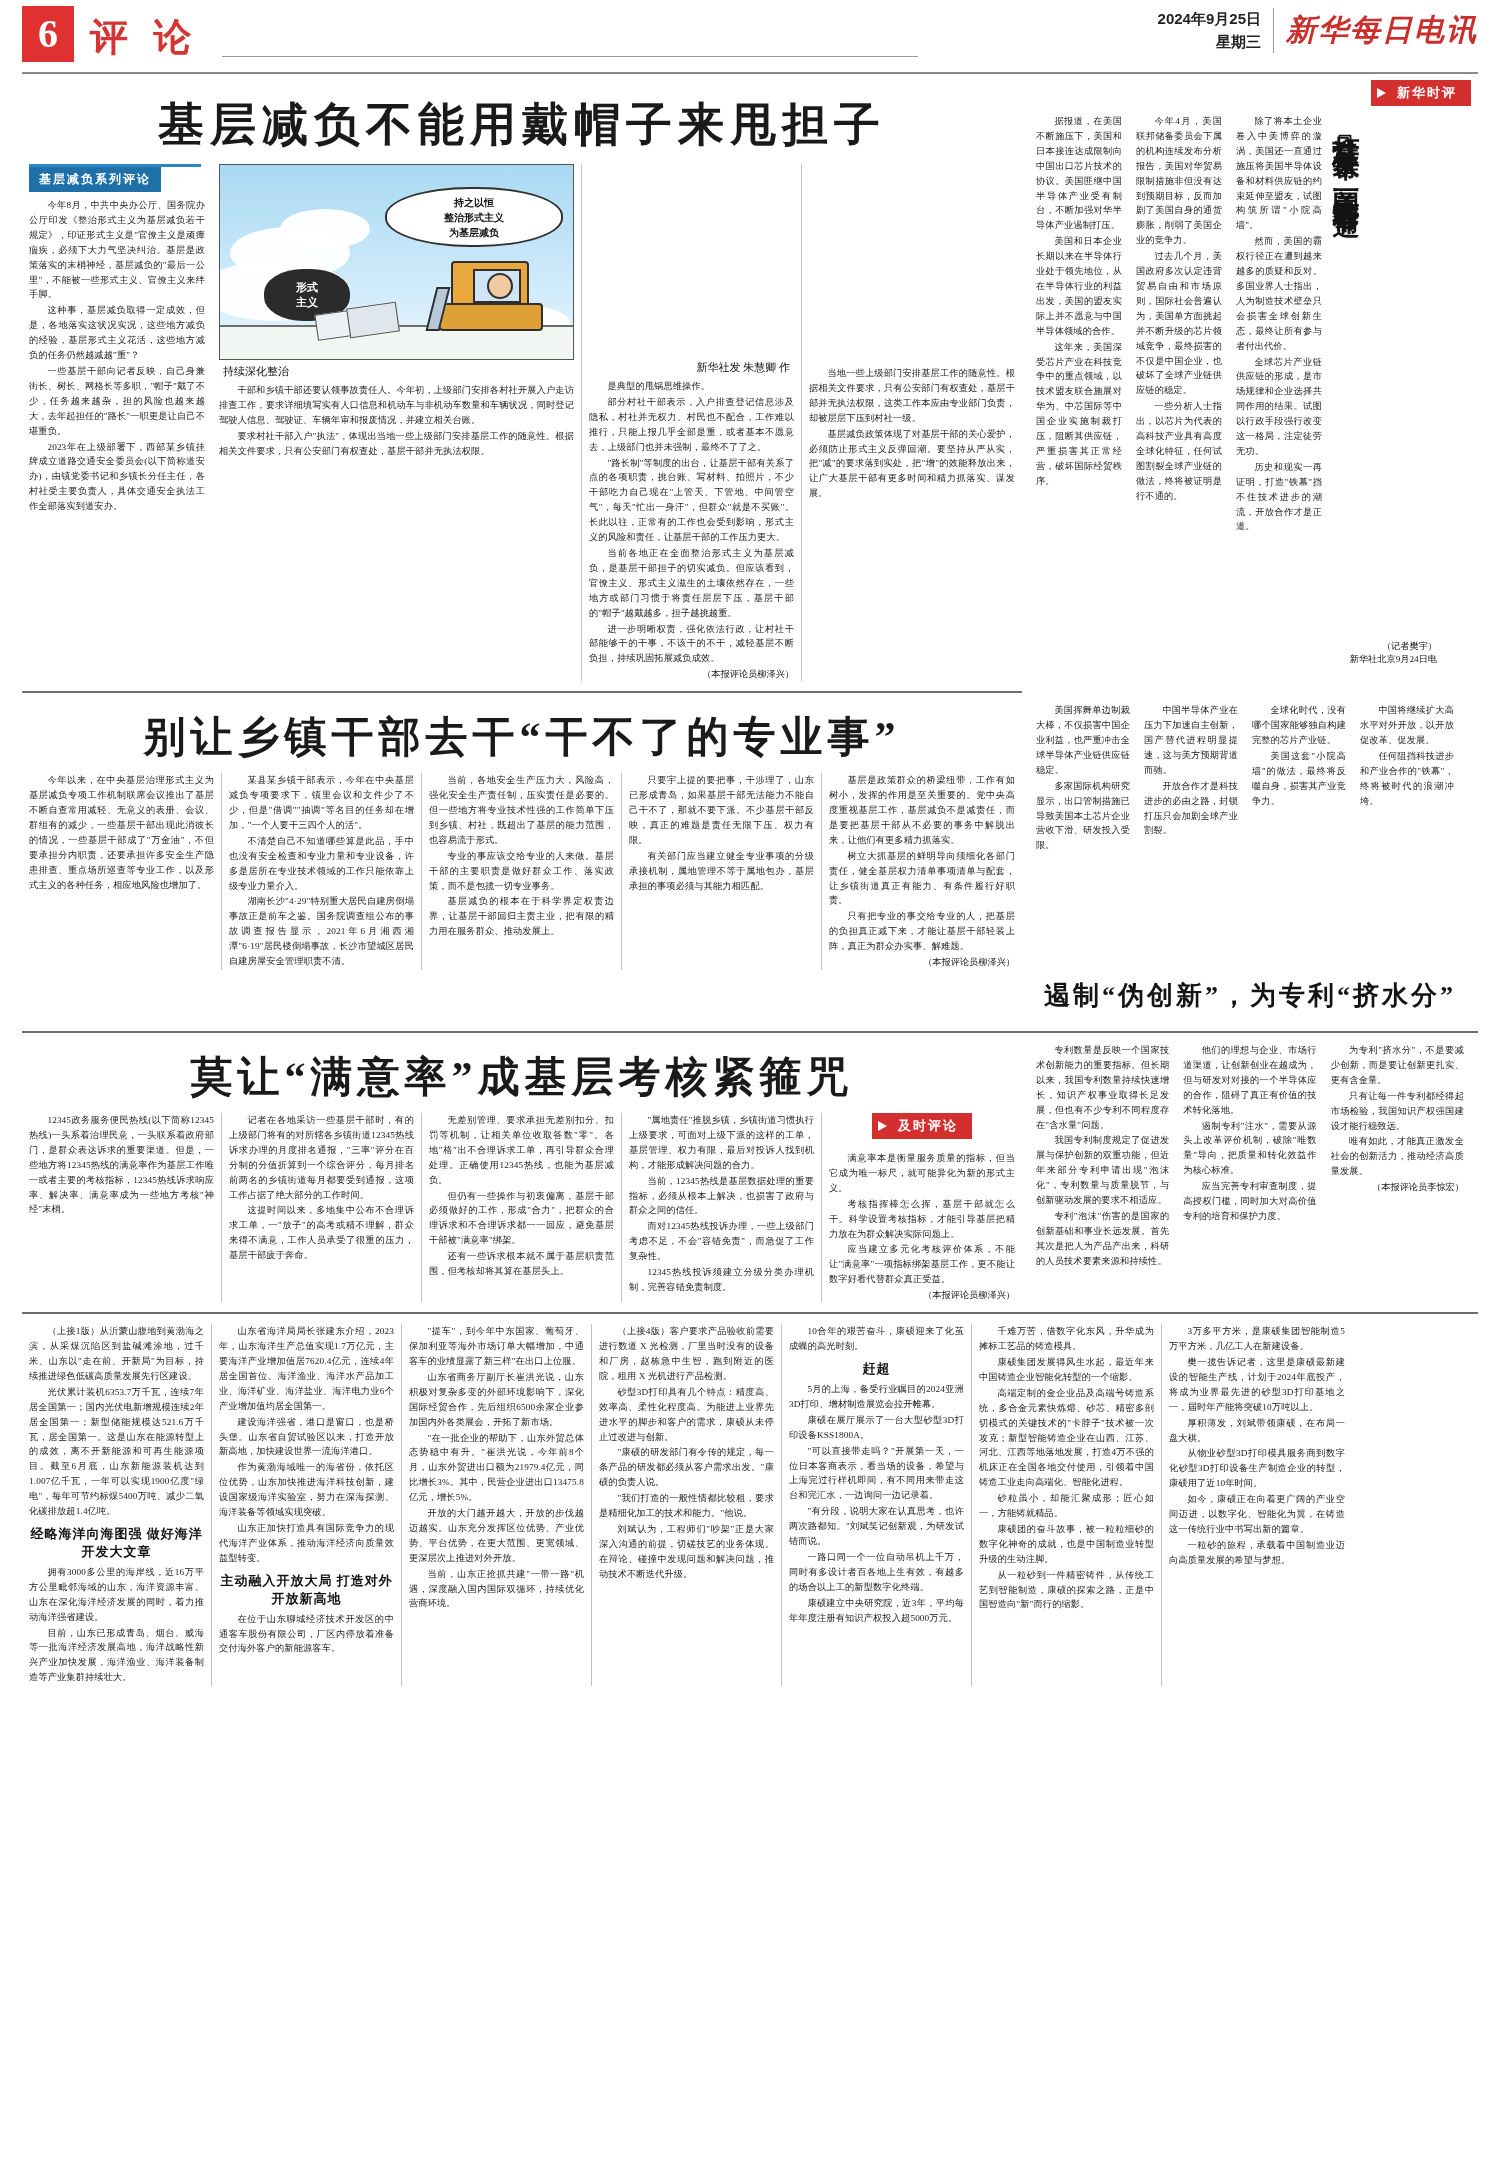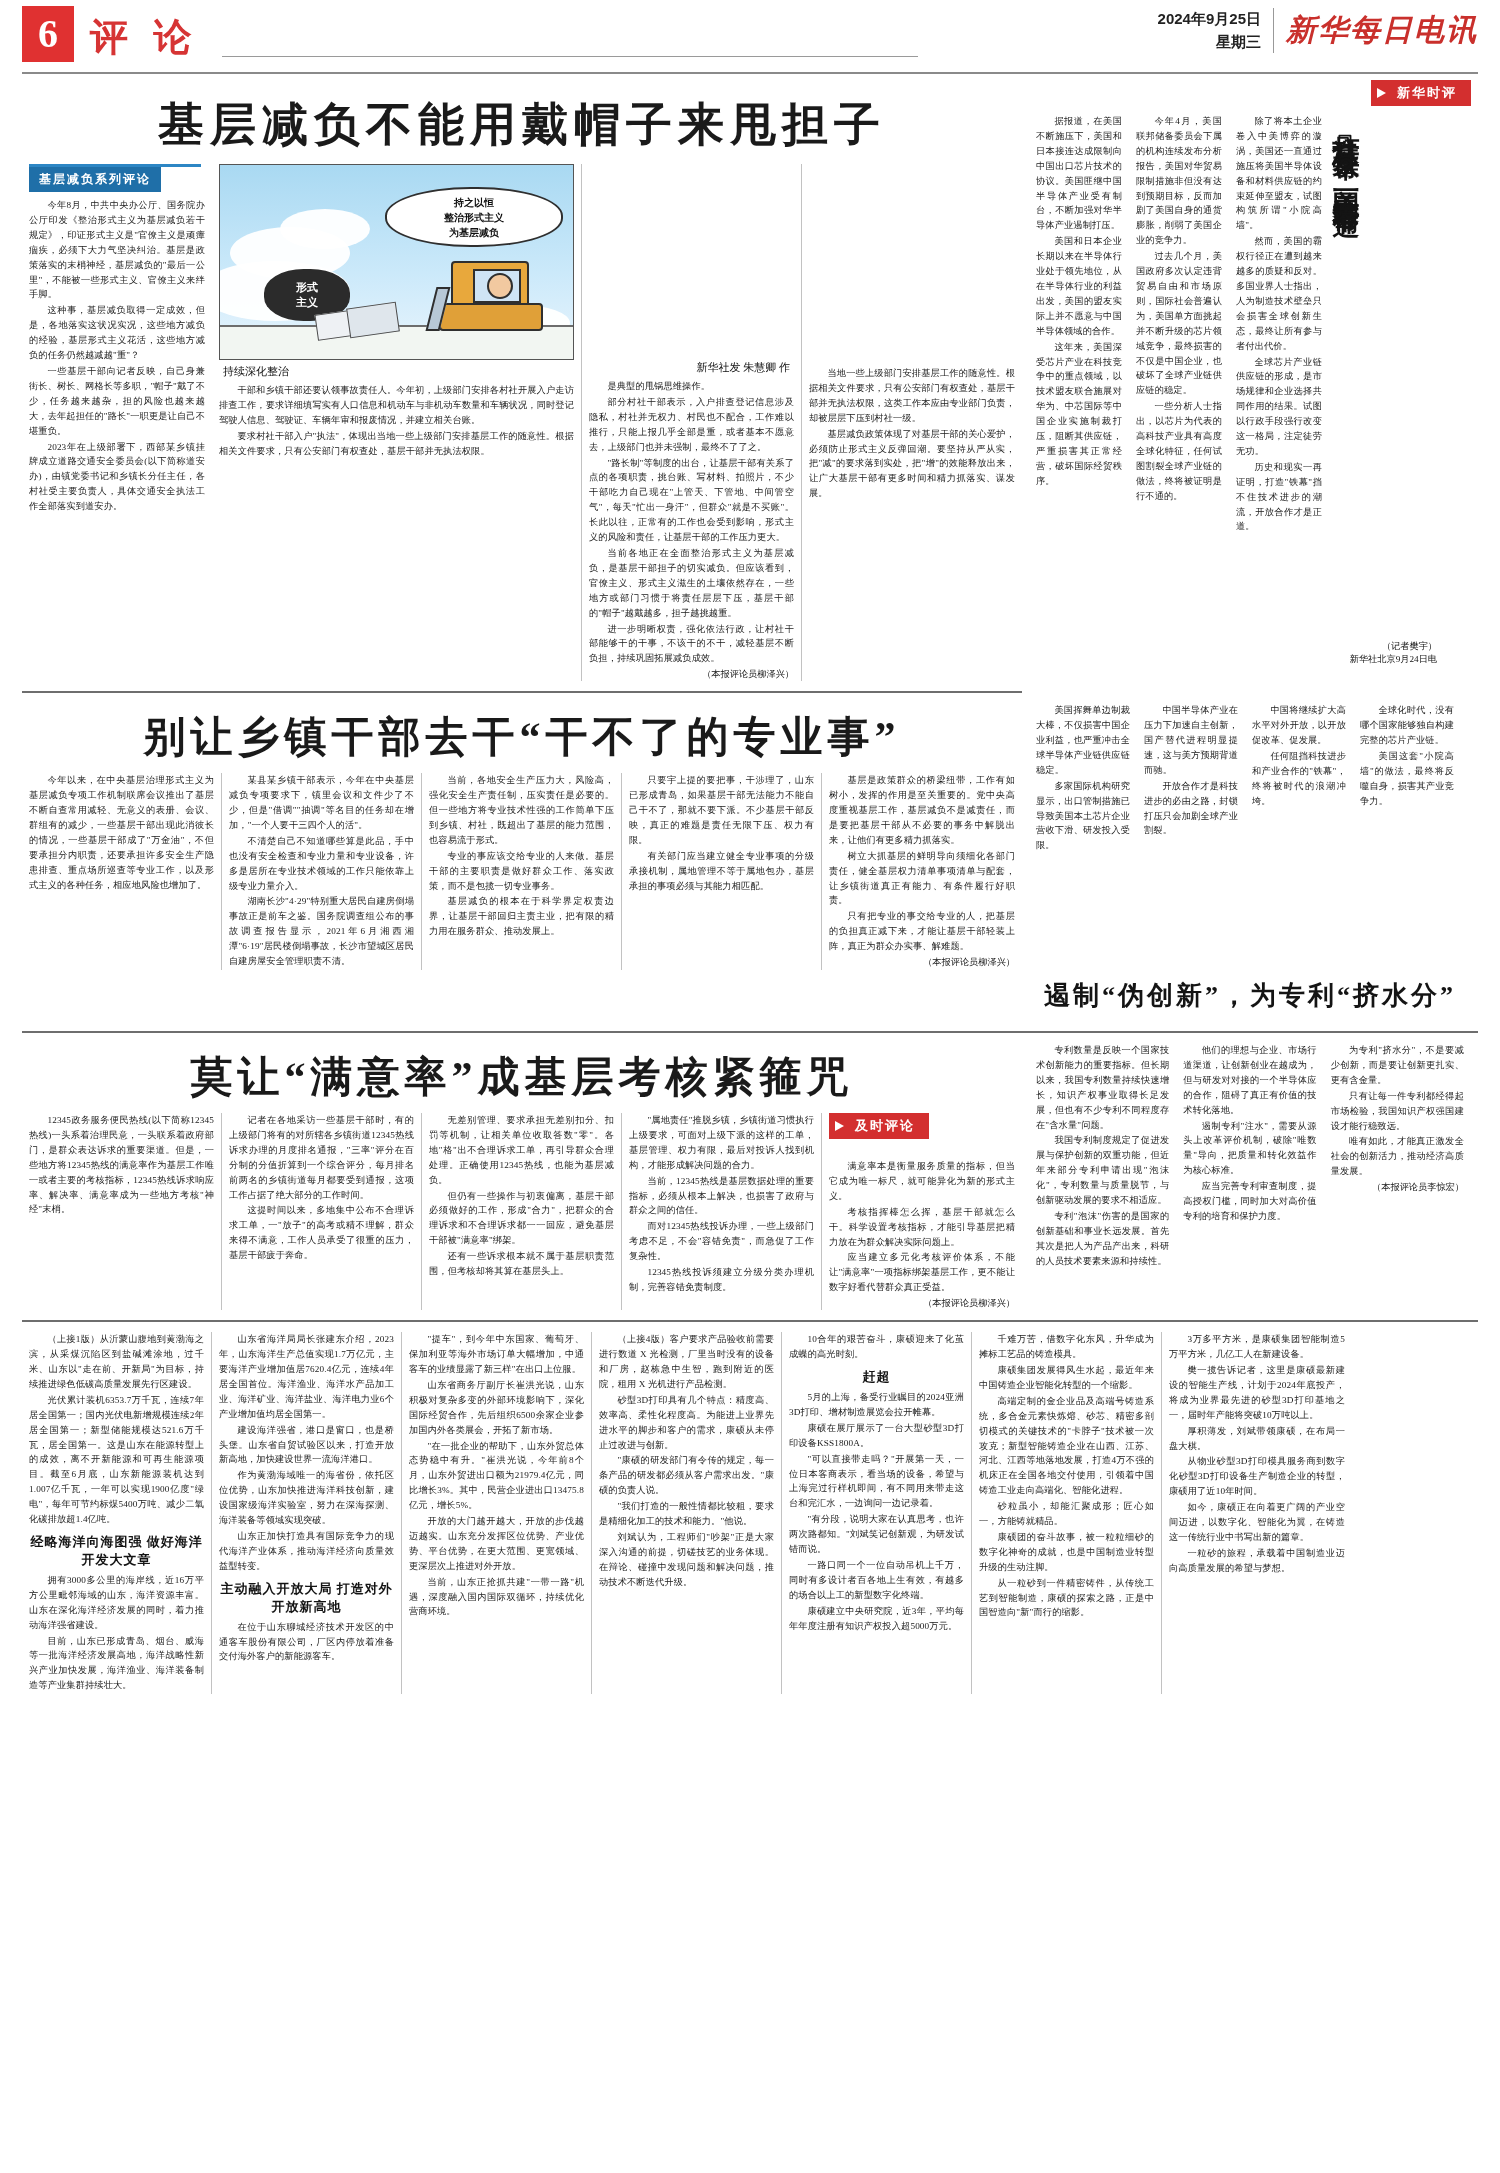--- a/index.html
+++ b/index.html
@@ -325,28 +325,28 @@
           </div>
         </div>
         <div style="width:108px;" class="col">
           <div class="ctext">
             <p>中国半导体产业在压力下加速自主创新，国产替代进程明显提速，这与美方预期背道而驰。</p>
             <p>开放合作才是科技进步的必由之路，封锁打压只会加剧全球产业割裂。</p>
           </div>
         </div>
         <div style="width:108px;" class="col">
           <div class="ctext">
+            <p>全球化时代，没有哪个国家能够独自构建完整的芯片产业链。</p>
+            <p>美国这套"小院高墙"的做法，最终将反噬自身，损害其产业竞争力。</p>
+          </div>
+        </div>
+        <div style="width:108px;" class="col">
+          <div class="ctext">
             <p>中国将继续扩大高水平对外开放，以开放促改革、促发展。</p>
             <p>任何阻挡科技进步和产业合作的"铁幕"，终将被时代的浪潮冲垮。</p>
-          </div>
-        </div>
-        <div style="width:108px;" class="col">
-          <div class="ctext">
-            <p>全球化时代，没有哪个国家能够独自构建完整的芯片产业链。</p>
-            <p>美国这套"小院高墙"的做法，最终将反噬自身，损害其产业竞争力。</p>
           </div>
         </div>
       </div>
     </div>
   </div>
 
   <div class="grid">
     <div style="width:1000px;"></div>
     <div style="width:456px;" class="col">
       <div class="midhead">遏制“伪创新”，为专利“挤水分”</div>
@@ -378,21 +378,21 @@
         </div>
         <div style="width:200px;" class="col vrule">
           <div class="ctext">
             <p>"属地责任"推脱乡镇，乡镇街道习惯执行上级要求，可面对上级下派的这样的工单，基层管理、权力有限，最后对投诉人找到机构，才能形成解决问题的合力。</p>
             <p>当前，12345热线是基层数据处理的重要指标，必须从根本上解决，也损害了政府与群众之间的信任。</p>
             <p>而对12345热线投诉办理，一些上级部门考虑不足，不会"容错免责"，而急促了工作复杂性。</p>
             <p>12345热线投诉须建立分级分类办理机制，完善容错免责制度。</p>
           </div>
         </div>
         <div style="width:200px;" class="col">
-          <div class="redflag-wrap" style="text-align:left;margin-bottom:20px;">
+          <div class="redflag-wrap" style="text-align:center;margin-bottom:12px;">
             <span class="redflag">及时评论</span>
           </div>
           <div class="ctext">
             <p>满意率本是衡量服务质量的指标，但当它成为唯一标尺，就可能异化为新的形式主义。</p>
             <p>考核指挥棒怎么挥，基层干部就怎么干。科学设置考核指标，才能引导基层把精力放在为群众解决实际问题上。</p>
             <p>应当建立多元化考核评价体系，不能让"满意率"一项指标绑架基层工作，更不能让数字好看代替群众真正受益。</p>
           </div>
           <div class="byline">（本报评论员柳泽兴）</div>
         </div>
       </div>

